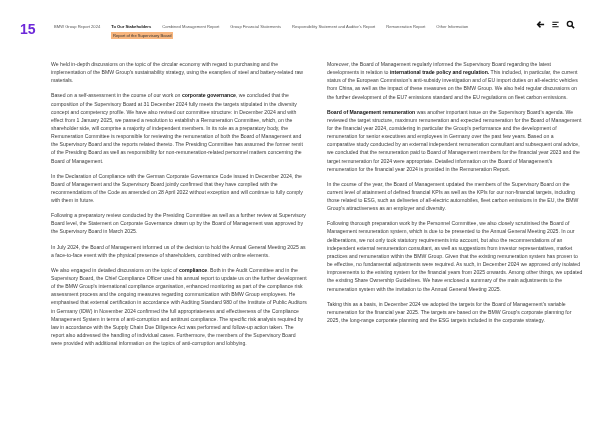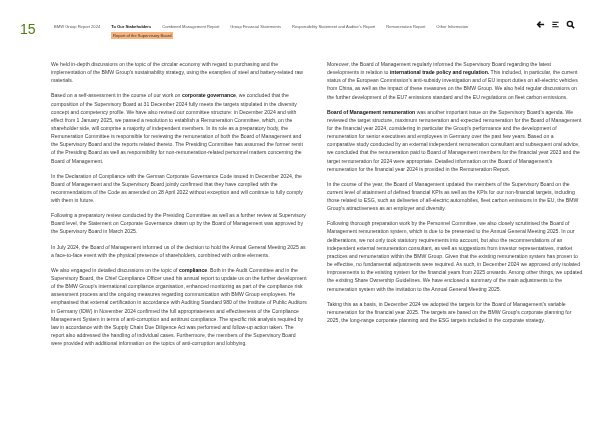--- a/index.html
+++ b/index.html
@@ -1,21 +1,21 @@
 <!DOCTYPE html>
 <html><head>
 <meta charset="utf-8">
 <style>
   * { margin: 0; padding: 0; box-sizing: border-box; }
   html, body { width: 600px; height: 424px; background: #ffffff; overflow: hidden; }
   body { font-family: "Liberation Sans", sans-serif; color: #3a3a3a; position: relative; }
 
   .page-number {
     position: absolute; left: 20px; top: 21px;
-    font-size: 14px; font-weight: normal; color: #4d7c0f;
+    font-size: 14px; font-weight: bold; color: #6d28d9;
   }
   .nav {
     position: absolute; left: 54px; top: 24px;
     display: flex; gap: 0; font-size: 4.1px; color: #555; white-space: nowrap;
   }
   .nav-item { margin-right: 11px; position: relative; }
   .nav-item.active { color: #111; font-weight: bold; }
   .sub-tab {
     position: absolute; left: 111px; top: 32px;
     font-size: 4.1px; color: #333; background: #f7b57d;

